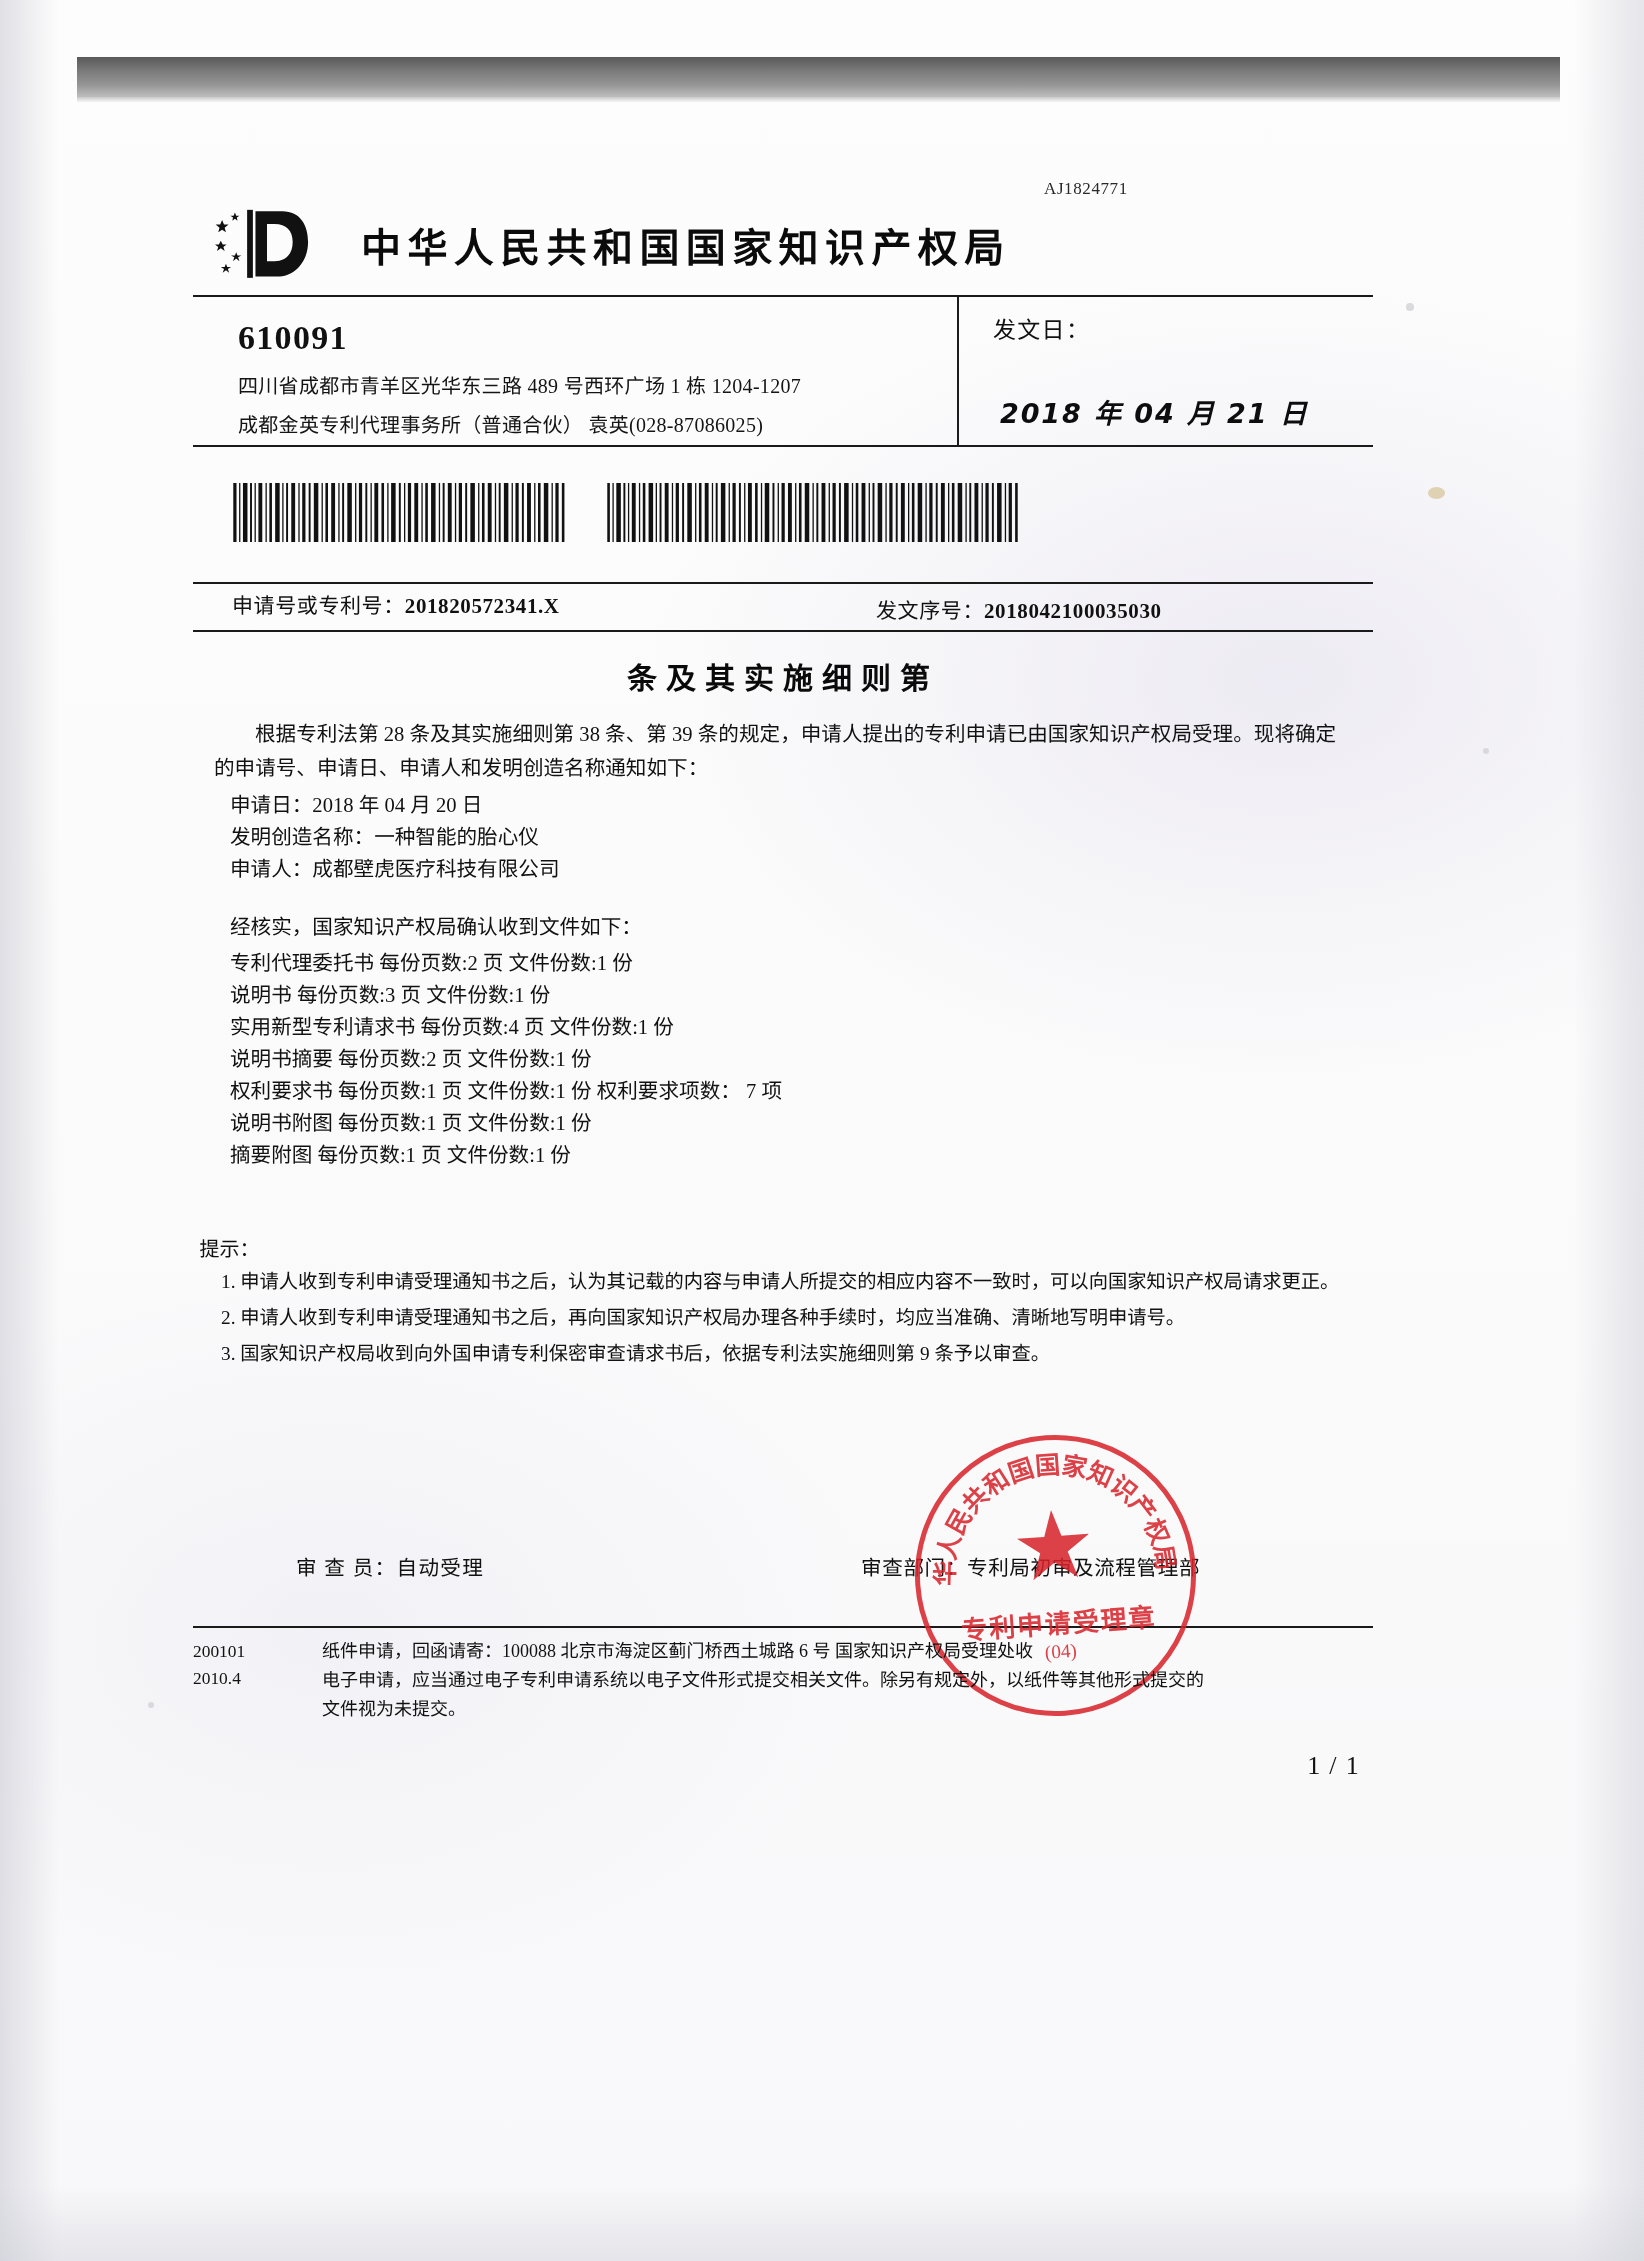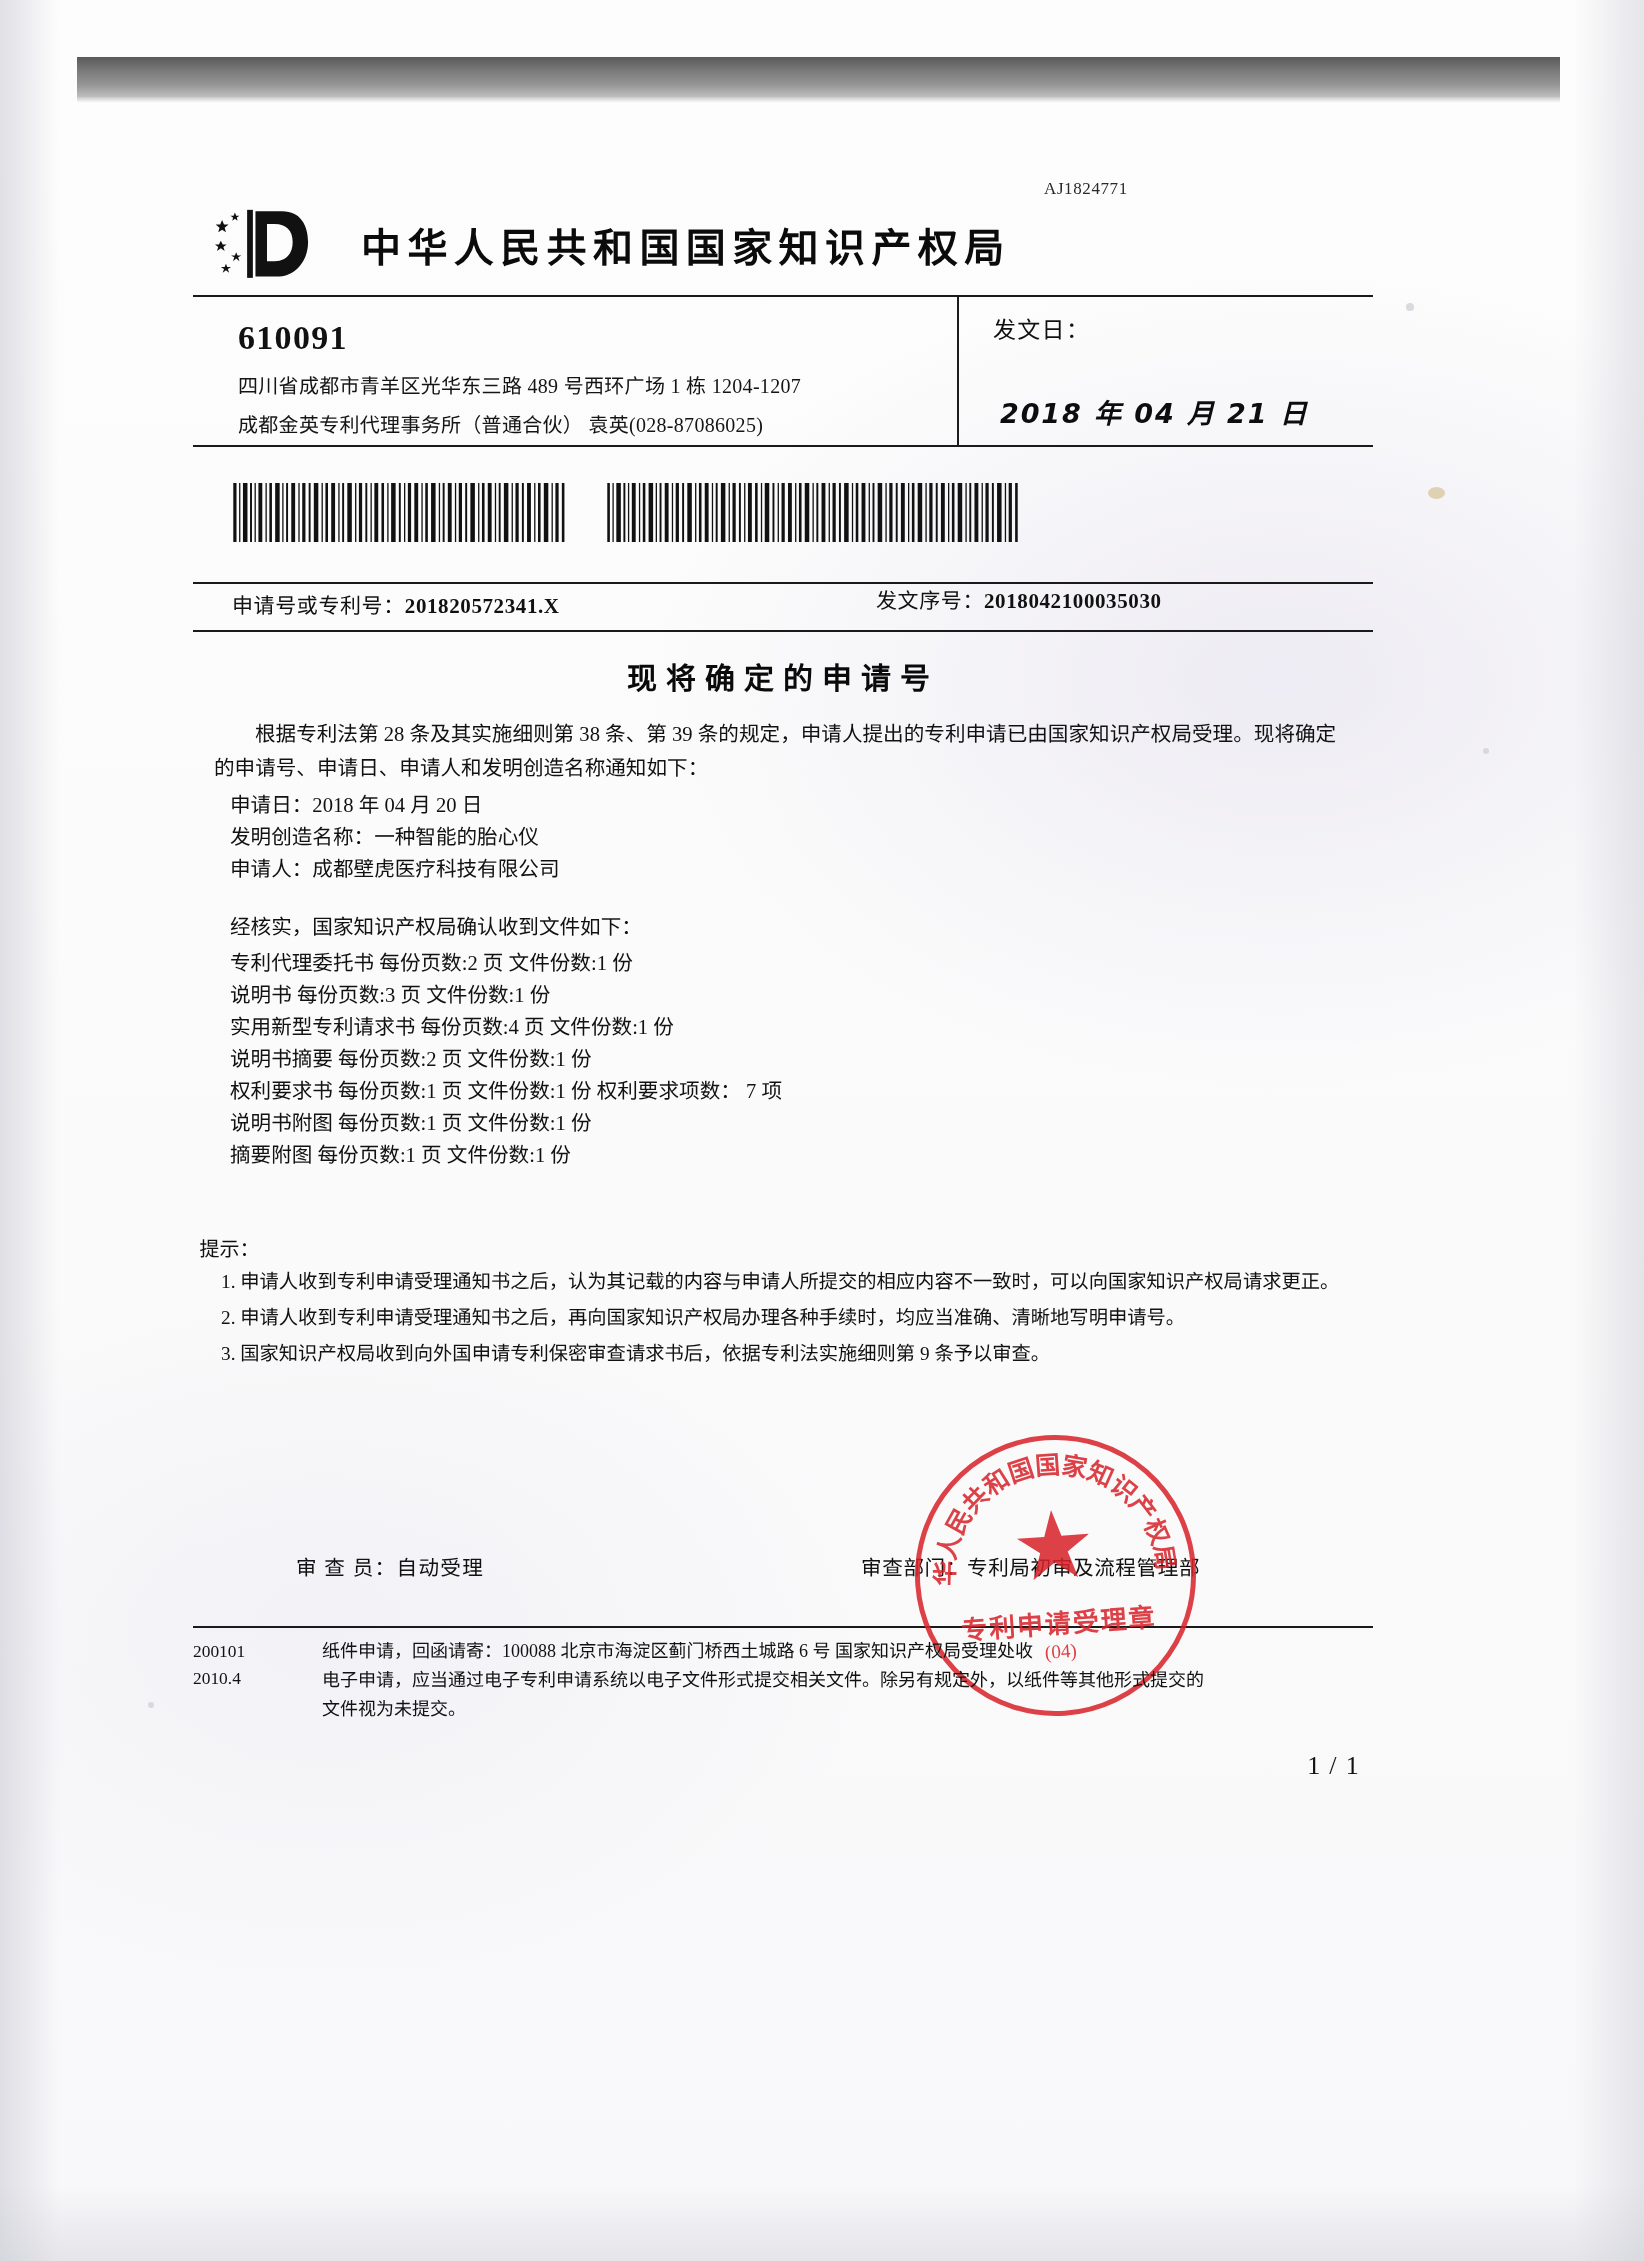--- a/index.html
+++ b/index.html
@@ -179,21 +179,21 @@
 
   .appno-row {
     position: relative;
     width: 1180px;
     height: 46px;
     font-family: "Liberation Serif", serif;
     font-size: 21px;
     color: #111;
   }
   .appno-left { position: absolute; left: 39px; top: 5.2px; letter-spacing: 0.6px;}
-  .appno-right { position: absolute; left: 683px; top: 0; letter-spacing: 0.6px;}
+  .appno-right { position: absolute; left: 683px; top: 10px; letter-spacing: 0.6px;}
   .bold-val { font-weight: 700; }
 
   .doc-title {
     text-align: center;
     font-family: "DejaVu Sans", sans-serif;
     font-size: 30px;
     font-weight: 700;
     letter-spacing: 9px;
     margin: 22px 0 19.3px 0;
     width: 1180px;
@@ -551,21 +551,21 @@
       <div class="appno-left">
         <span>申请号或专利号：</span><span class="bold-val">201820572341.X</span>
       </div>
       <div class="appno-right">
         <span>发文序号：</span><span class="bold-val">2018042100035030</span>
       </div>
     </div>
 
     <div class="hr-thin"></div>
 
-    <div class="doc-title">现将确定的申请号</div>
+    <div class="doc-title">条及其实施细则第</div>
 
     <div class="body-text indent">根据专利法第 28 条及其实施细则第 38 条、第 39 条的规定，申请人提出的专利申请已由国家知识产权局受理。现将确定的申请号、申请日、申请人和发明创造名称通知如下：</div>
 
     <div class="kv-list">
       <div class="kv-line">申请日：2018 年 04 月 20 日</div>
       <div class="kv-line">发明创造名称：一种智能的胎心仪</div>
       <div class="kv-line">申请人：成都壁虎医疗科技有限公司</div>
     </div>
 
     <div class="gap-block"></div>

